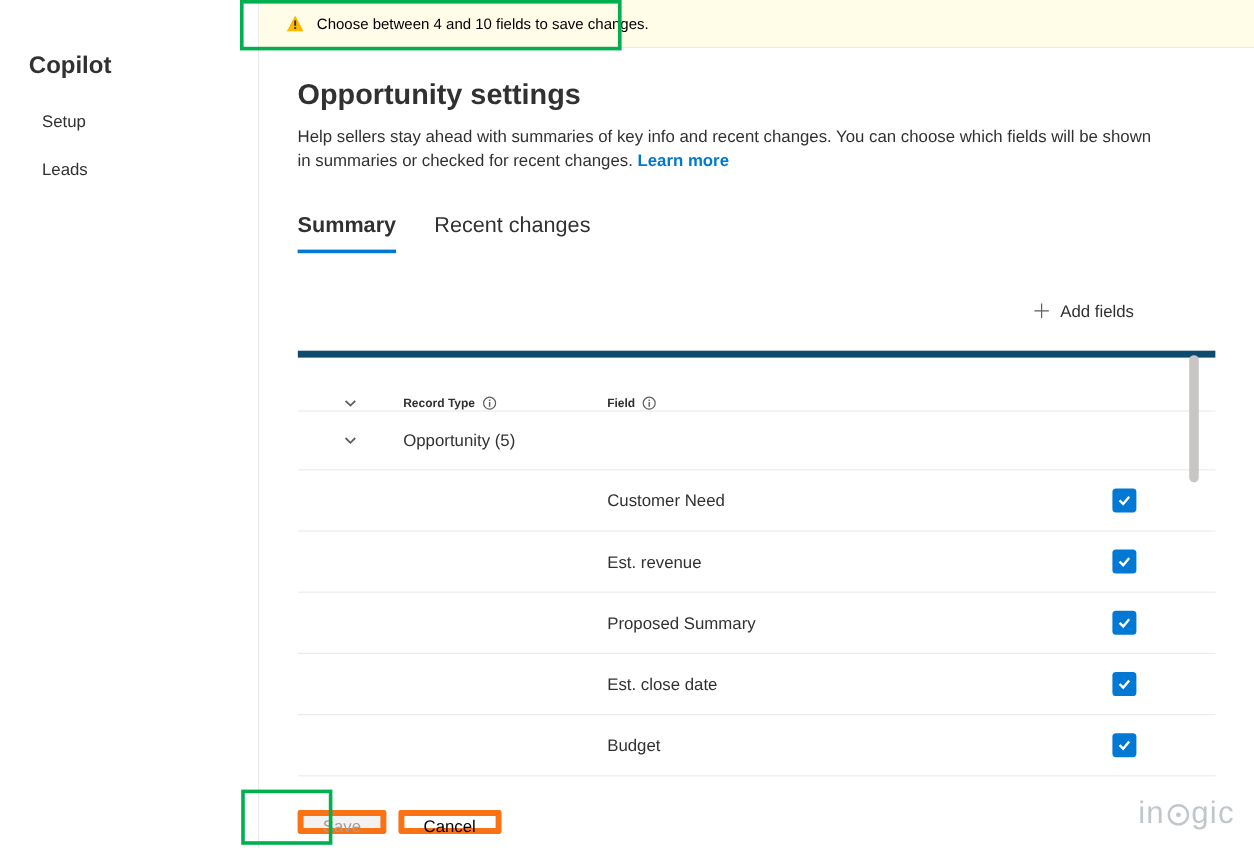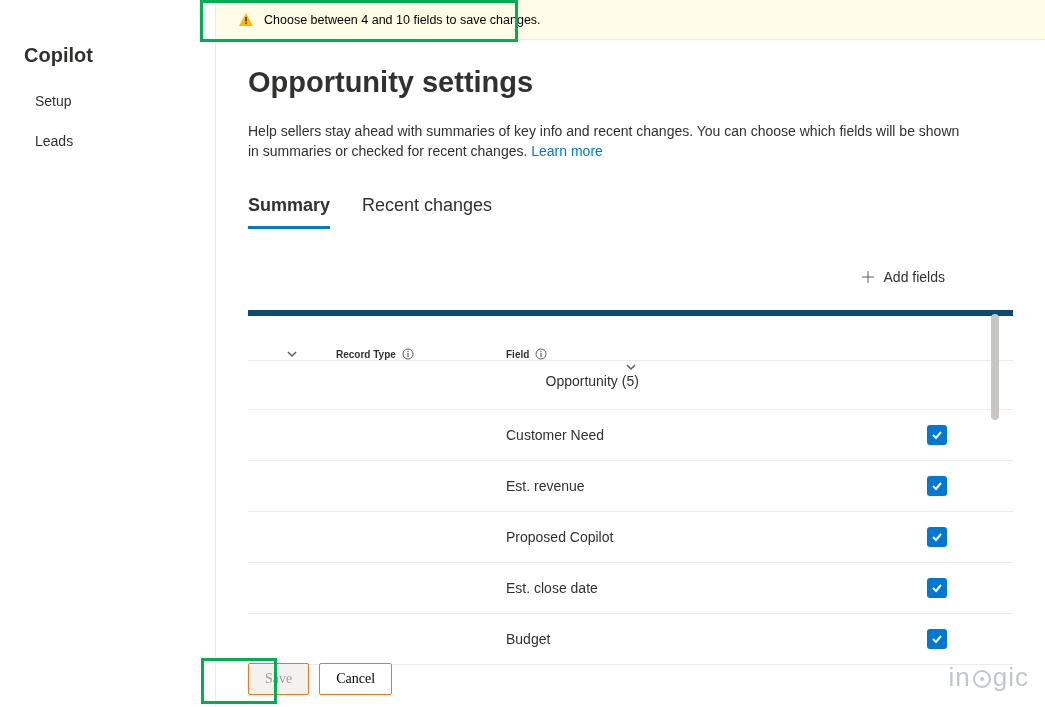--- a/index.html
+++ b/index.html
@@ -76,35 +76,36 @@
     left: 201px; top: 658px; width: 70px; height: 40px;
   }
   .content-wrap {
     padding: 26px 32px 0 32px;
     flex: 1;
     overflow: hidden;
     display: flex;
     flex-direction: column;
   }
   .page-title {
-    font-size: 29px;
+    font-size: 24px;
     font-weight: 600;
-    margin-bottom: 22px;
+    margin-bottom: 9px;
   }
   .page-desc {
     font-size: 14px;
     line-height: 20px;
     color: #323130;
     max-width: 720px;
     margin-bottom: 8px;
   }
   .page-desc a {
     color: #0078d4;
     text-decoration: none;
     cursor: pointer;
+    font-weight: bold;
   }
   .tabs {
     margin-top: 20px;
     border-bottom: 0;
   }
   .tabs .tab {
     display: inline-block;
     padding: 6px 0 10px 0;
     margin-right: 28px;
     font-size: 18px;
@@ -153,21 +154,20 @@
   .cell-check  { width: 80px; display:flex; justify-content:center; align-items:center; padding-right: 36px; }
 
   .info-ic { margin-left: 6px; display:inline-flex; }
   .chev-ic { display:inline-flex; cursor: default; }
   .group-row {
     display: flex;
     align-items: center;
     border-bottom: 1px solid #edebe9;
     height: 48px;
     font-size: 14px;
-    flex-direction: column;
   }
   .field-row {
     display: flex;
     align-items: center;
     border-bottom: 1px solid #edebe9;
     height: 50px;
     font-size: 14px;
   }
   .checkbox {
     width: 20px; height: 20px;
@@ -189,28 +189,28 @@
   }
   .footer {
     position: absolute;
     left: 0; right: 0;
     bottom: 0;
     padding: 12px 32px;
     display: flex;
     gap: 10px;
   }
   .btn {
-    height: 32px;
+    height: 20px;
     padding: 0 16px;
     font-size: 14px;
-    border: 1px solid #f97316;
+    border: 5px solid #f97316;
     background: #fff;
     cursor: pointer;
     border-radius: 2px;
-    font-family: Liberation Serif, serif;
+    font-family: Liberation Sans, sans-serif;
   }
   .btn.primary {
     background: #f3f2f1;
     color: #a19f9d;
     cursor: not-allowed;
   }
   .watermark {
     position: absolute;
     right: 16px;
     bottom: 10px;
@@ -358,21 +358,21 @@
                   <path d="M3 7l3 3 5-6" stroke="#fff" stroke-width="2" fill="none"></path>
                 </svg>
             </span>
           </div>
         </div>
 
         <div class="field-row">
           <div class="cell-toggle"></div>
             <div class="cell-record"></div>
           <div class="cell-field">
-              <span>Proposed Copilot</span>
+              <span>Proposed Summary</span>
             </div>
           <div class="cell-check">
             <span class="checkbox">
               <svg width="14" height="14" viewBox="0 0 14 14">
                   <path d="M3 7l3 3 5-6" stroke="#fff" stroke-width="2" fill="none"></path>
                 </svg>
             </span>
           </div>
         </div>
 

